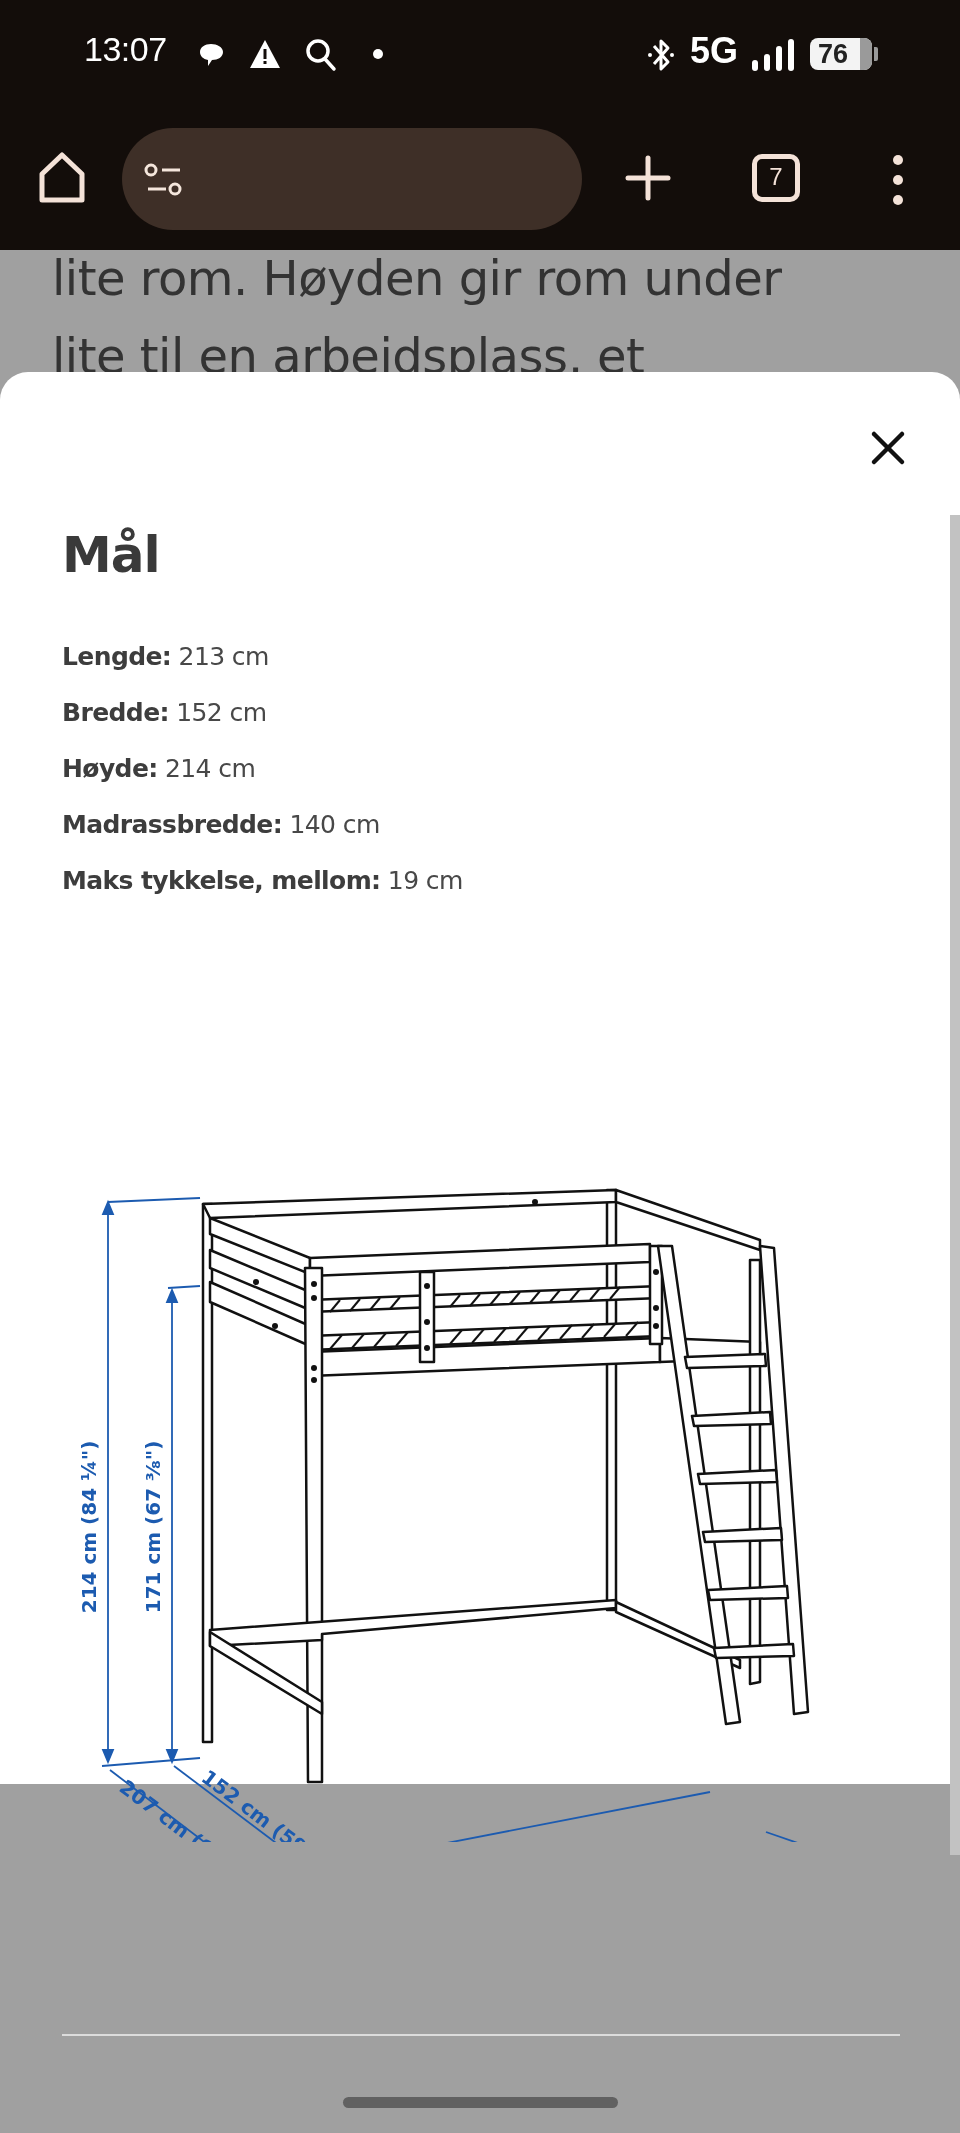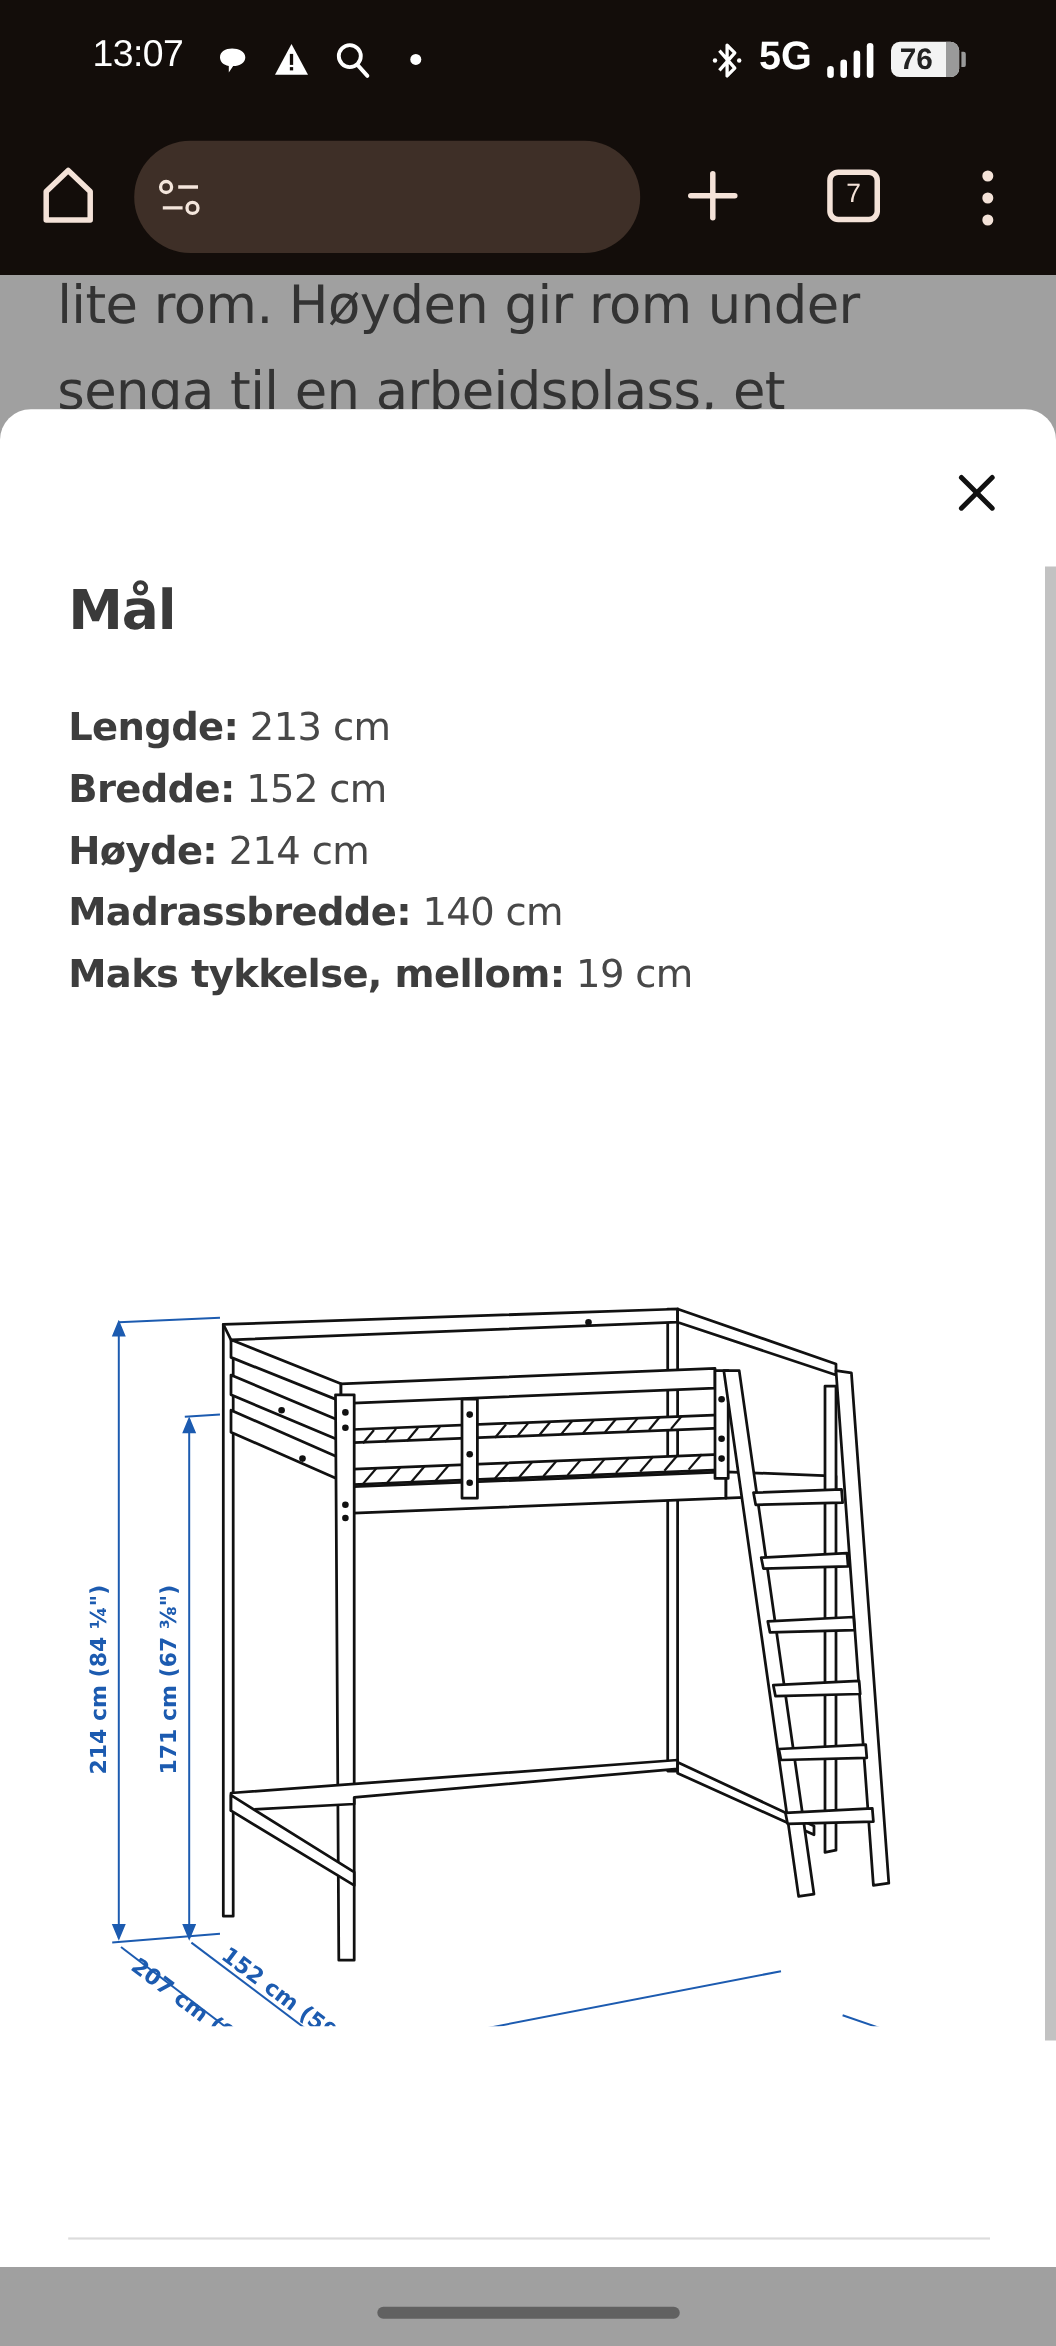--- a/index.html
+++ b/index.html
@@ -21,26 +21,26 @@
     .url-pill { position: absolute; left: 122px; top: 18px; width: 460px; height: 102px; border-radius: 51px; background: #3e2f27; }
     .url-text { position: absolute; left: 84px; top: 26px; font-family: "Liberation Sans", sans-serif; font-size: 38px; white-space: nowrap; width: 360px; overflow: hidden; color: #f4e6dc; }
     .url-text .dim { color: #a8958a; }
     .tb-icon { position: absolute; }
 
     
     .bg-page { position: absolute; left: 0; top: 250px; width: 960px; height: 130px; background: #a0a0a0; overflow: hidden; }
     .bg-line { position: absolute; left: 52px; font-family: "DejaVu Sans", sans-serif; font-size: 48px; color: #333; white-space: nowrap; letter-spacing: -0.5px; }
 
     
-    .sheet { position: absolute; left: 0; top: 372px; width: 960px; height: 1689px; background: #fff; border-radius: 28px 28px 0 0; padding-left: 28px; }
+    .sheet { position: absolute; left: 0; top: 372px; width: 960px; height: 1412px; background: #fff; border-radius: 28px 28px 0 0; padding-left: 28px; }
     .close-btn { position: absolute; left: 860px; top: 48px; width: 56px; height: 56px; cursor: pointer; }
     .scrollbar { position: absolute; left: 950px; top: 143px; width: 10px; height: 1340px; background: #c2c2c2; }
     .title { position: absolute; left: 62px; top: 154px; font-family: "DejaVu Sans", sans-serif; font-weight: 700; font-size: 50px; color: #3a3a3a; letter-spacing: -1px; }
     .specs { position: absolute; left: 62px; top: 270px; }
-    .spec-row { height: 56px; font-family: "DejaVu Sans", sans-serif; font-size: 35px; color: #484848; white-space: nowrap; letter-spacing: -0.6px; }
+    .spec-row { height: 56px; font-family: "DejaVu Sans", sans-serif; font-size: 25px; color: #484848; white-space: nowrap; letter-spacing: -0.6px; }
     .spec-row b { font-weight: 700; color: #3d3d3d; }
     .diagram { position: absolute; left: 60px; top: 790px; width: 840px; height: 680px; }
     .divider { position: absolute; left: 62px; top: 1662px; width: 838px; height: 2px; background: #dcdcdc; }
 
     .home-indicator { position: absolute; left: 343px; top: 2097px; width: 275px; height: 11px; background: #616161; border-radius: 6px; }
   </style>
 </head>
 <body>
 
 <div class="statusbar">
@@ -100,21 +100,21 @@
   </div>
   <svg class="tb-icon" style="left:888px;top:42px" width="20" height="56" viewBox="0 0 20 56">
     <circle cx="10" cy="8" r="5" fill="#f4e2d8"></circle>
       <circle cx="10" cy="28" r="5" fill="#f4e2d8"></circle>
       <circle cx="10" cy="48" r="5" fill="#f4e2d8"></circle>
   </svg>
 </div>
 
 <div class="bg-page">
   <div class="bg-line" style="top:0px">lite rom. Høyden gir rom under</div>
-  <div class="bg-line" style="top:78px">senga til en arbeidsplass, et</div>
+  <div class="bg-line" style="top:78px">lite til en arbeidsplass, et</div>
 </div>
 
 <div class="sheet">
   <svg class="close-btn" viewBox="0 0 56 56">
     <line x1="14" y1="14" x2="42" y2="42" stroke="#111" stroke-width="4.5" stroke-linecap="round"></line>
     <line x1="42" y1="14" x2="14" y2="42" stroke="#111" stroke-width="4.5" stroke-linecap="round"></line>
   </svg>
   <div class="scrollbar"></div>
 
   <h1 class="title">Mål</h1>

